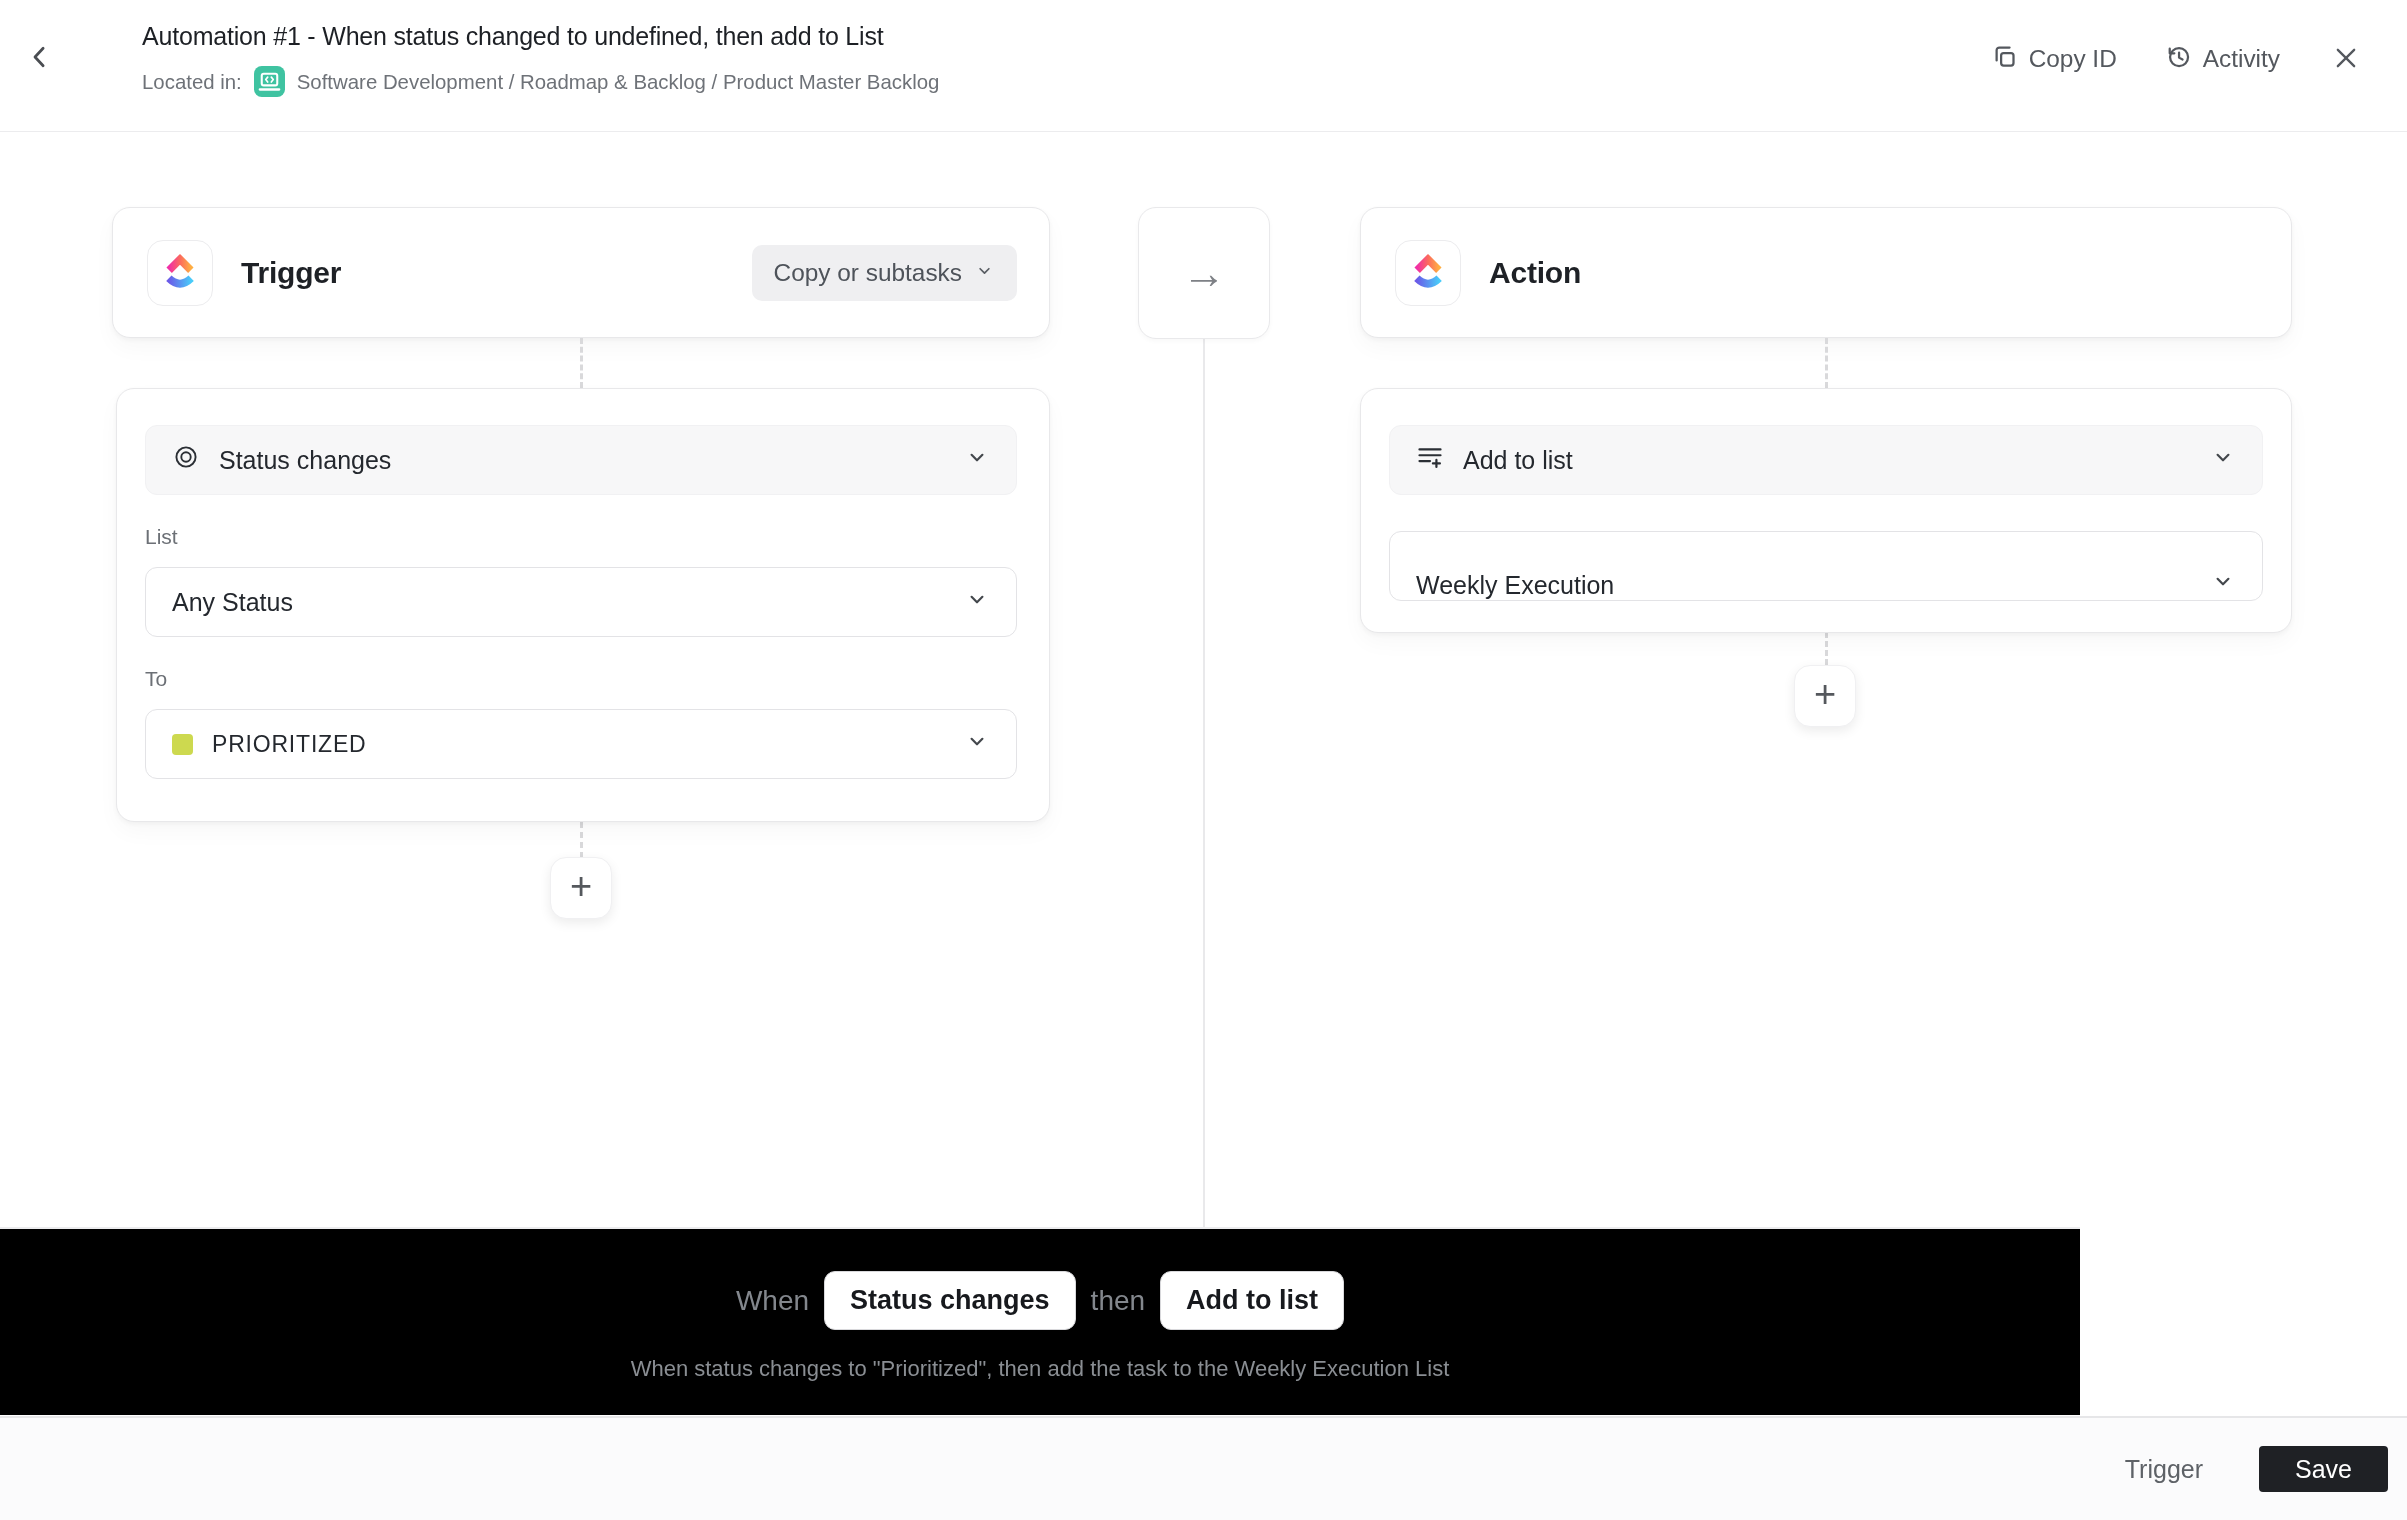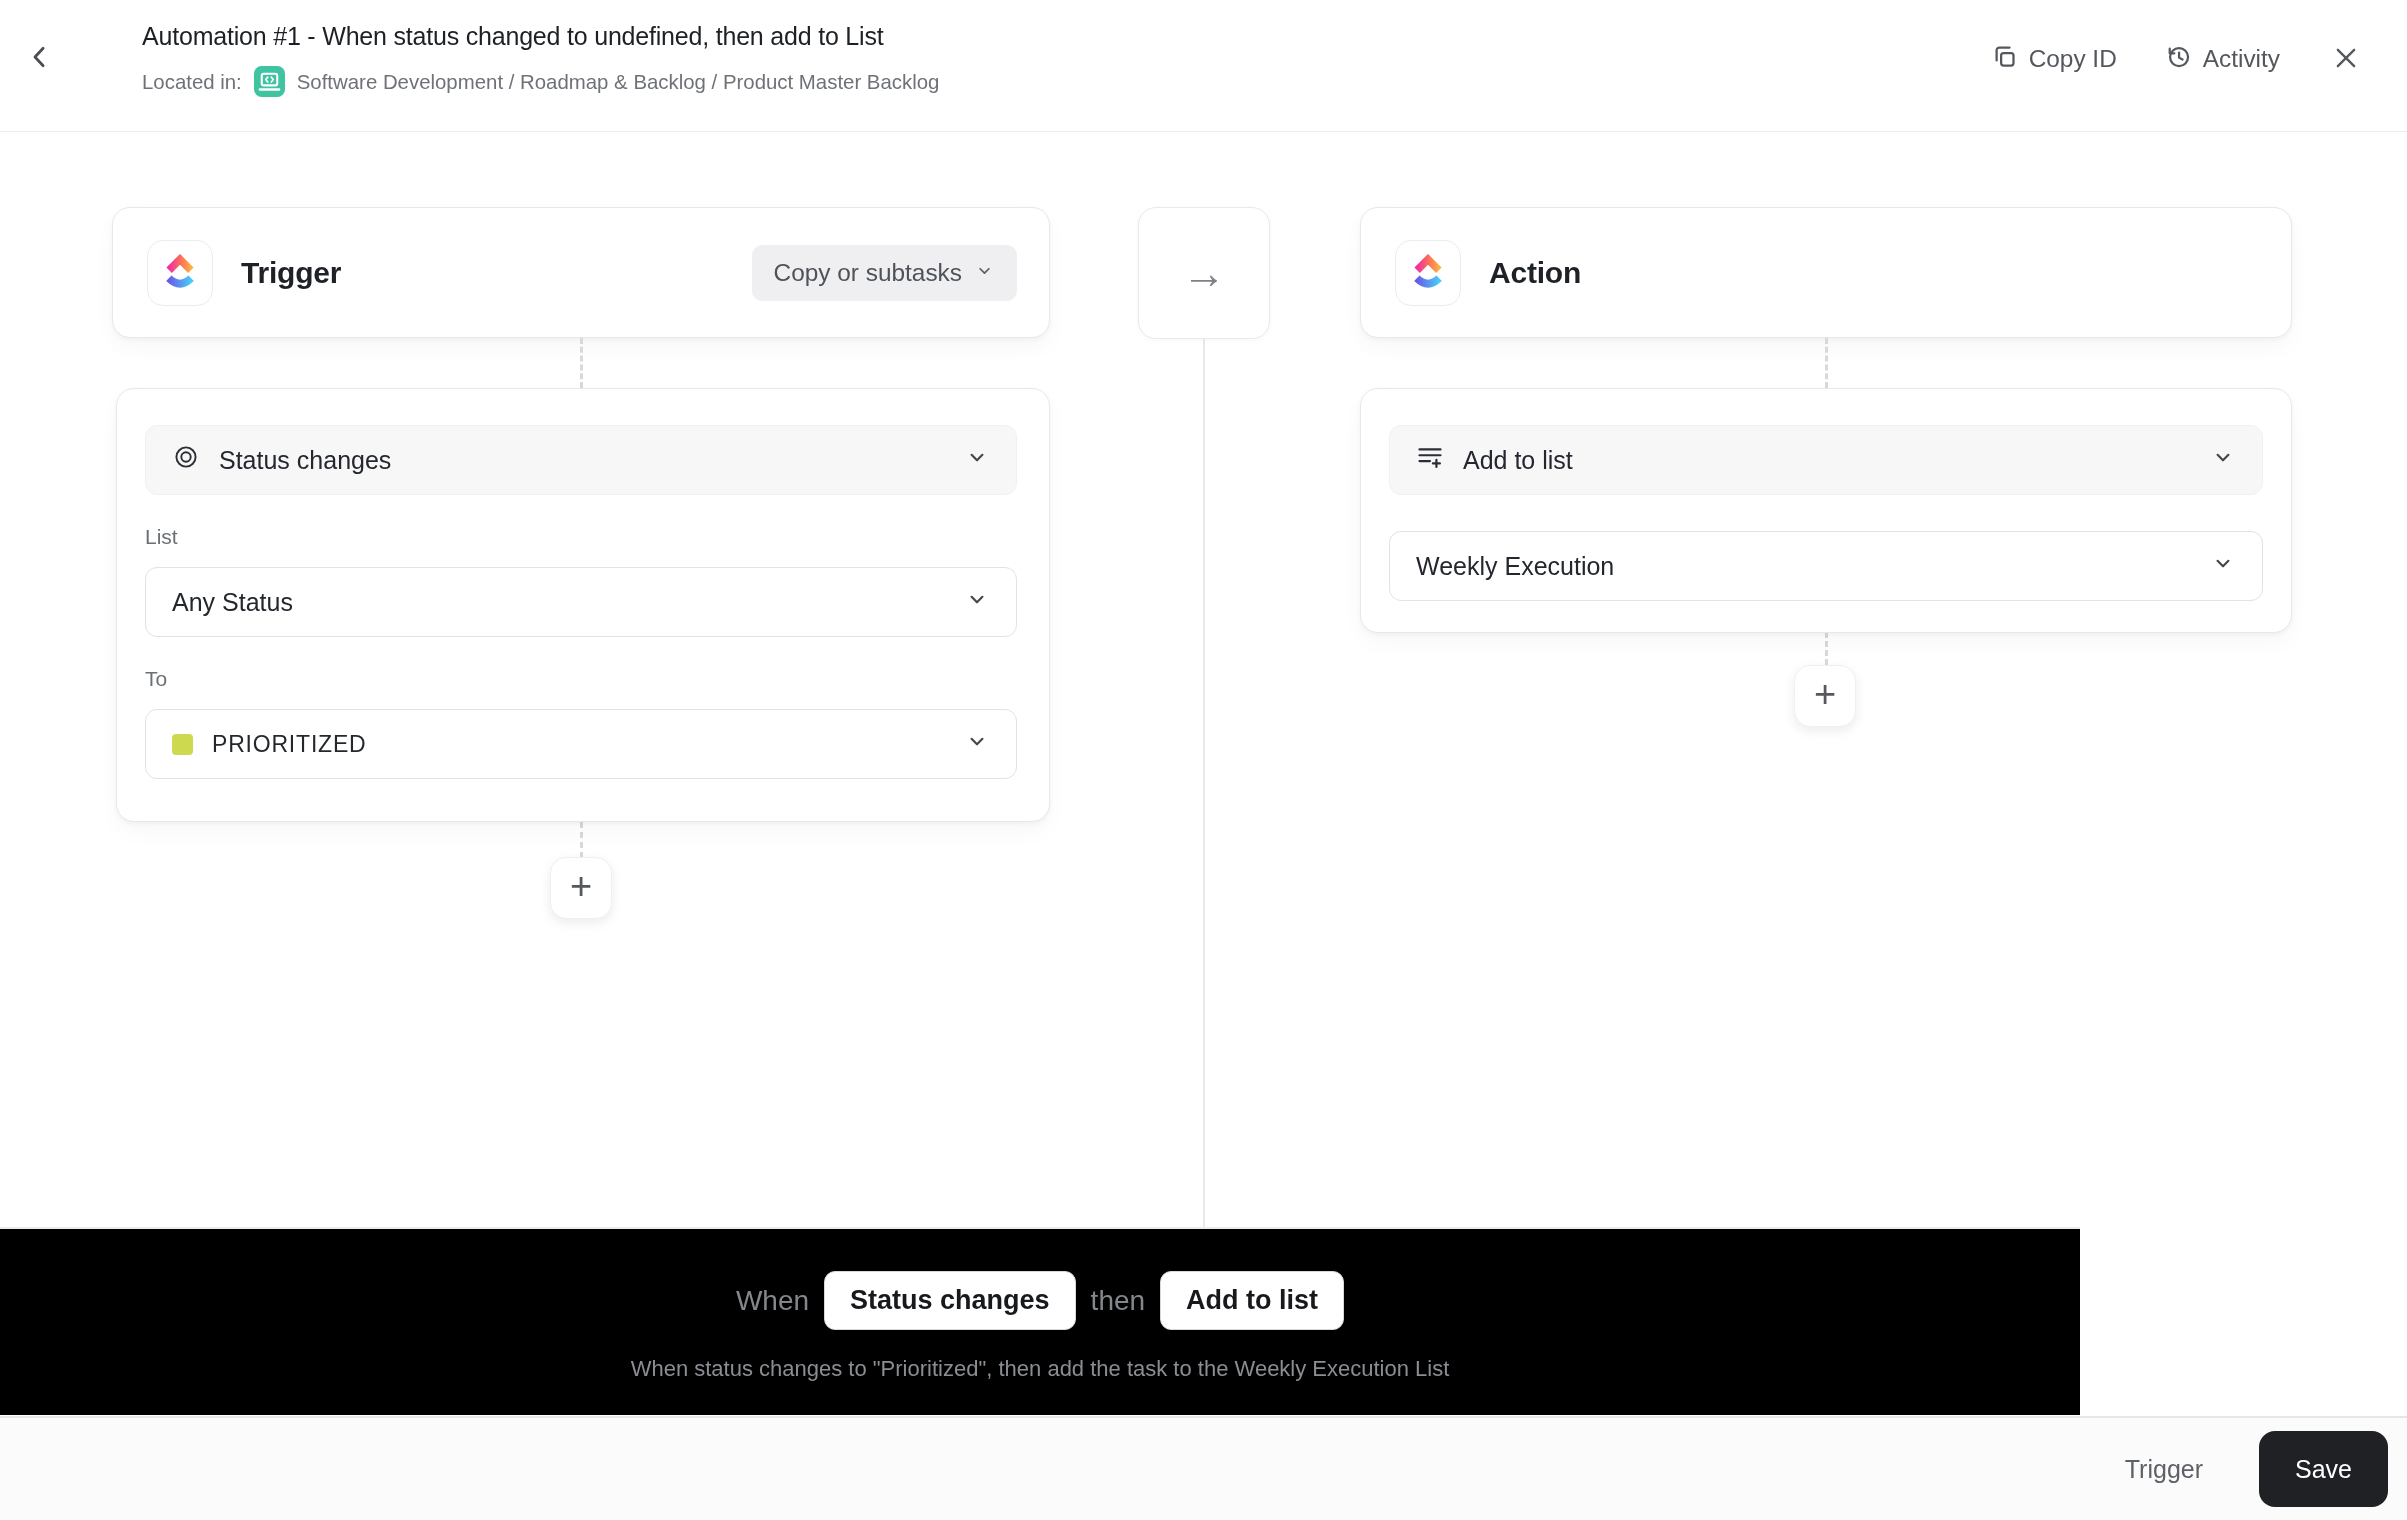--- a/index.html
+++ b/index.html
@@ -89,21 +89,21 @@
   .action-detail  { left: 1360px; top: 255px; width: 932px; height: 245px; padding: 36px 28px 0 28px; }
 
   .field {
     width: 100%; height: 70px; border-radius: 12px; display: flex; align-items: center;
     padding: 0 26px; gap: 19px; cursor: pointer; font-size: 25px; color: #24282e;
   }
   .field-gray { background: #f7f7f8; border: 1px solid #f1f1f3; }
   .field-white { background: #fff; border: 1.5px solid #e3e3e6; }
   .field .chev { margin-left: auto; flex: none; }
   .field-label { margin: 30px 0 18px 0; font-size: 21px; color: #6c7076; }
-  .mt36 { margin-top: 36px; }
+  .mt36 { margin-top: 36px; align-items: flex-end; }
   .status-swatch {
     width: 21px; height: 21px; border-radius: 4px; flex: none;
     background: var(--status-prioritized, #cdd94f);
   }
   .to-value { font-size: 23px; letter-spacing: 0.8px; color: #24282e; }
 
   .plus-btn {
     position: absolute; width: 62px; height: 62px; border-radius: 16px; background: #fff;
     border: 1px solid #f0f0f2; box-shadow: 0 4px 12px rgba(0,0,0,0.08);
     display: flex; align-items: center; justify-content: center;
@@ -133,22 +133,22 @@
   .footer {
     position: absolute; left: 0; top: 1416px; width: 2408px; height: 104px;
     background: #fbfbfc; border-top: 2px solid #e6e6e8;
     display: flex; align-items: center; justify-content: flex-end; gap: 42px; padding-right: 20px;
   }
   .cancel-btn {
     background: none; border: none; font-family: inherit; font-size: 25px; color: #5e6267; cursor: pointer;
     padding: 10px 14px;
   }
   .save-btn {
-    background: var(--save-bg, #1f2125); color: #fff; border: none; border-radius: 16px;
-    height: 76px; padding: 8px 36px; font-family: inherit; font-size: 25px; font-weight: 500; cursor: pointer;
+    background: var(--save-bg, #1f2125); color: #fff; border: none; border-radius: 4px;
+    height: 46px; padding: 8px 36px; font-family: inherit; font-size: 25px; font-weight: 500; cursor: pointer;
   }
   .hidden-defs { position: absolute; width: 0; height: 0; }
 </style>
 </head>
 <body>
 
 <svg class="hidden-defs" aria-hidden="true">
   <defs>
     <linearGradient id="cuTop" x1="0" y1="0" x2="1" y2="0">
       <stop offset="0" stop-color="#f12fa6"></stop>

